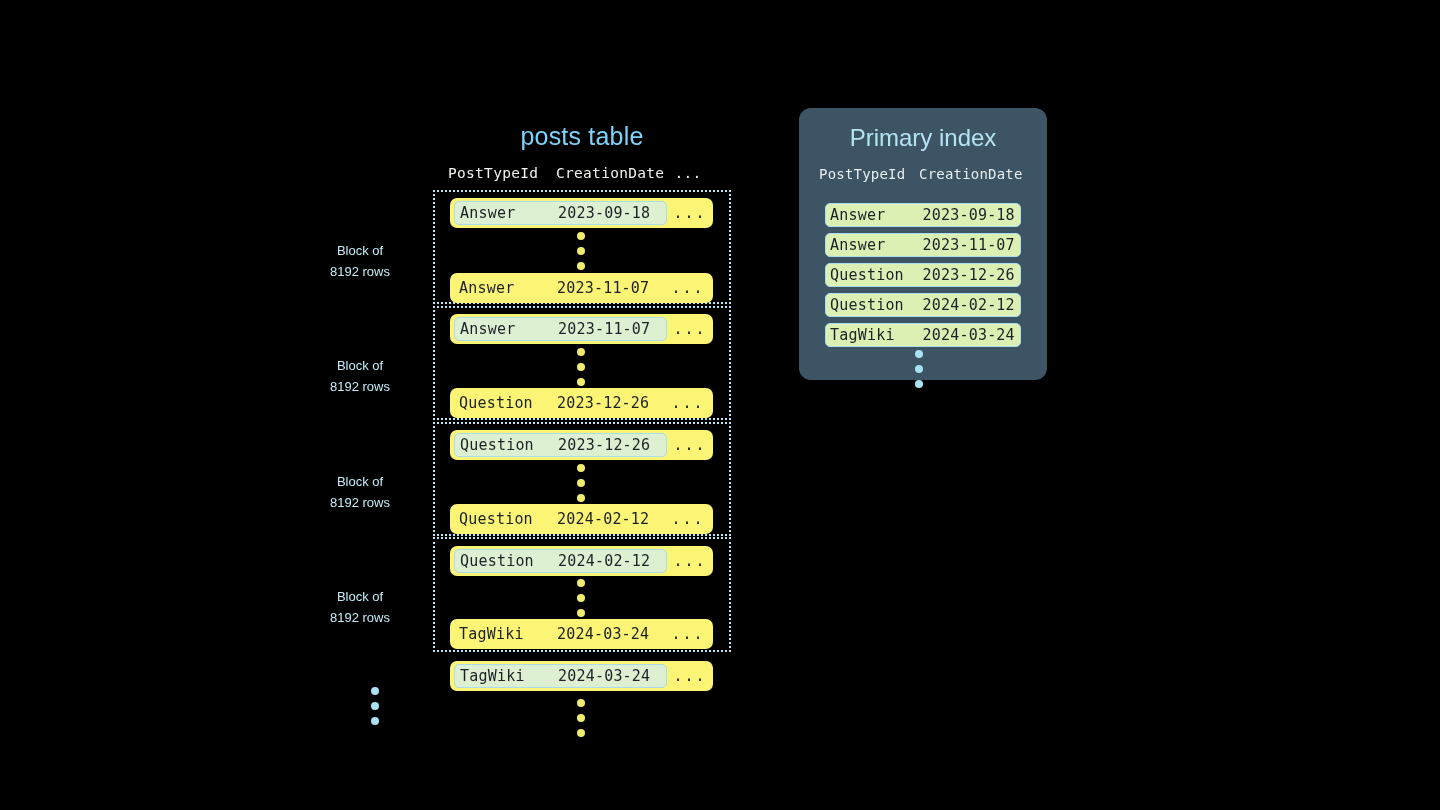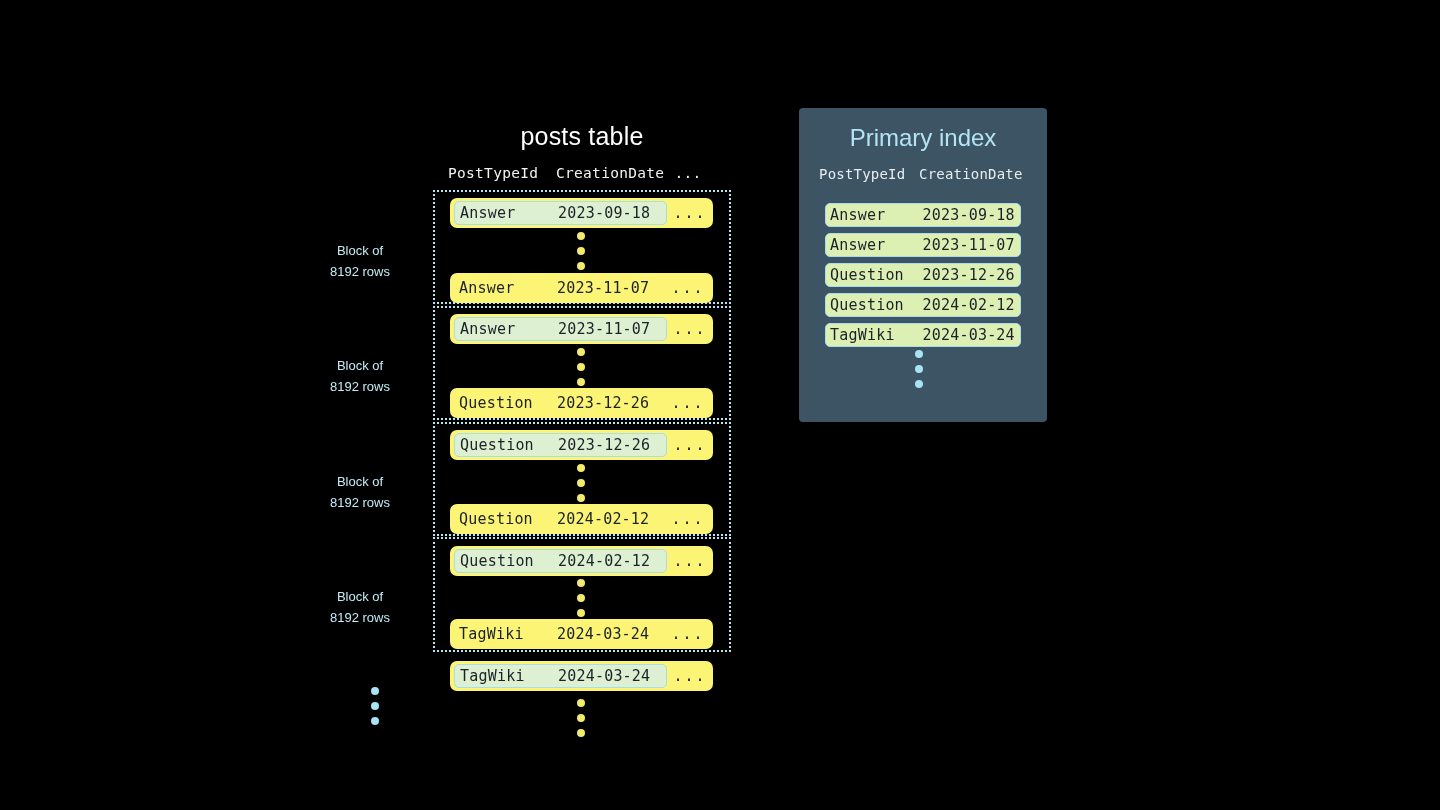--- a/index.html
+++ b/index.html
@@ -25,21 +25,21 @@
   
   .abs { position: absolute; }
 
   
   #posts-table-title {
     left: 433px;
     top: 122px;
     width: 298px;
     text-align: center;
     font-size: 25px;
-    color: #ffffff;
+    color: #7dd3fc;
     font-family: "Liberation Sans", sans-serif;
     letter-spacing: .2px;
   }
 
   #posts-table-header {
     left: 448px;
     top: 165px;
     width: 266px;
     display: flex;
     align-items: baseline;
@@ -126,23 +126,23 @@
     background: #f2ec6e;
   }
   .vdots.cyan i { background: #a8e3f4; }
 
   
   #primary-index-panel {
     position: absolute;
     left: 799px;
     top: 108px;
     width: 248px;
-    height: 314px;
+    height: 272px;
     background: #3c5463;
-    border-radius: 4px;
+    border-radius: 12px;
   }
   #primary-index-title {
     position: absolute;
     left: 0;
     top: 16px;
     width: 248px;
     text-align: center;
     font-size: 24px;
     color: #b4e4f4;
     font-family: "Liberation Sans", sans-serif;

